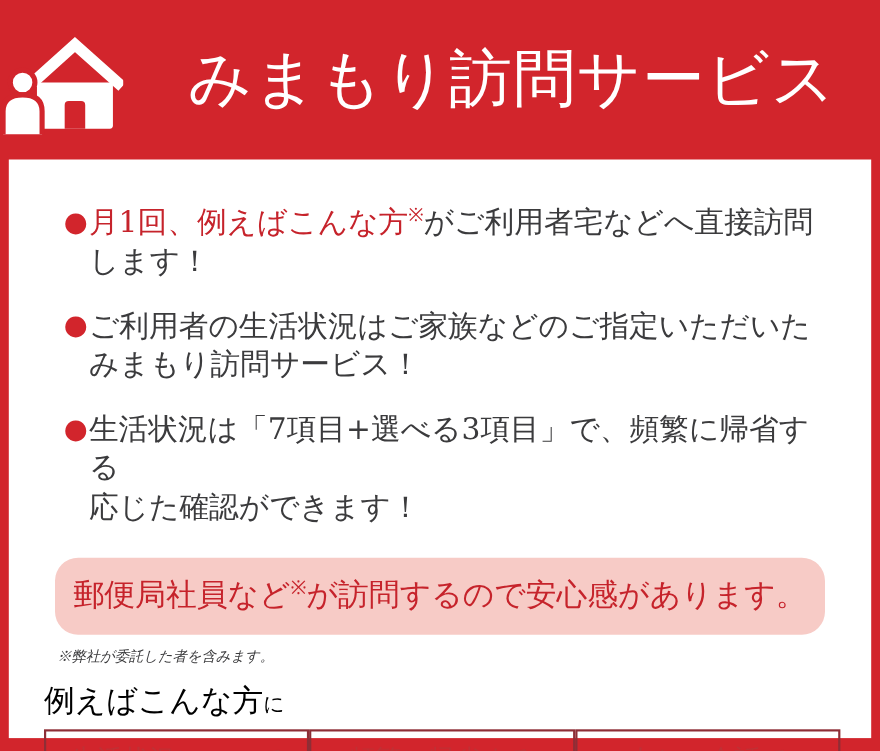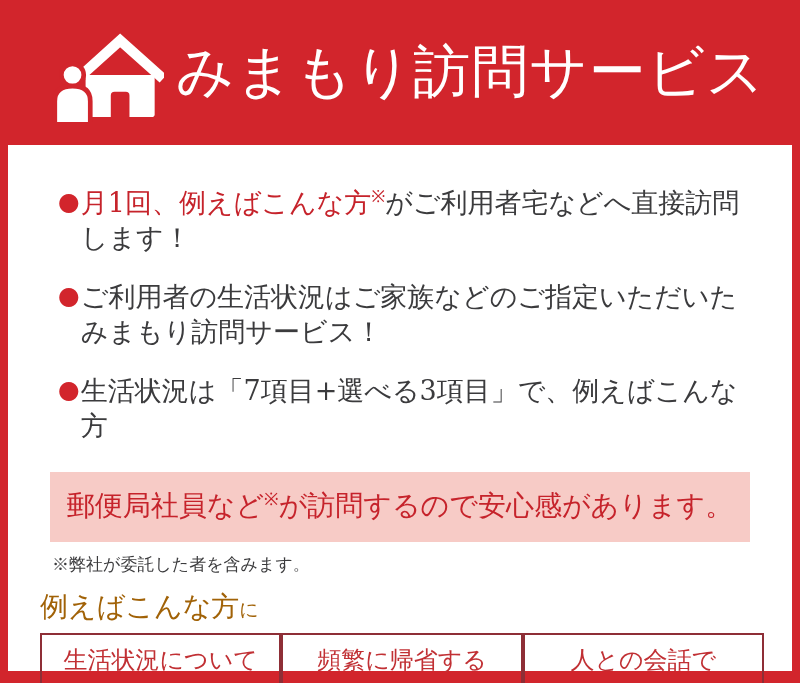--- a/index.html
+++ b/index.html
@@ -12,21 +12,21 @@
     font-family: "DejaVu Serif", "Liberation Serif", serif;
     overflow: hidden;
   }
   
   .header {
     position: absolute;
     top: 0; left: 0; right: 0;
     height: 145px;
     display: flex;
     align-items: center;
-    padding-left: 52px;
+    gap: 47px;
   }
   .header-icon { width: 112px; height: 94px; flex: 0 0 auto; margin-top: 4px; }
   .page-title {
     color: #ffffff;
     font-size: 57px;
     font-weight: 500;
     letter-spacing: 1px;
     margin-left: 12px;
     white-space: nowrap;
   }
@@ -65,31 +65,33 @@
   }
   .tline { display: block; }
   
   .highlight {
     margin: 28px 4px 0 2px;
     background: #f7cbc6;
     text-align: center;
     font-size: 28px;
     color: #c6232b;
     padding: 15px 0 17px;
+    border-radius: 21px;
   }
   
   .footnote {
     margin: 11px 0 0 4px;
-    font-size: 17px;
+    font-size: 13px;
     color: #3b3b3d;
+    font-style: italic;
   }
   
   .examples-heading {
     margin: 12px 0 7px -8px;
-    color: #a16207;
+    color: #000000;
     font-size: 28px;
     font-weight: 500;
   }
   .examples-heading .suffix { font-size: 19px; }
   .example-table {
     display: flex;
     margin: 0 -10px 0 -8px;
   }
   .example-cell {
     flex: 1 1 0;
@@ -134,21 +136,22 @@
         <span class="dot">●</span>
         <p>
             <span class="tline">ご利用者の生活状況はご家族などのご指定いただいた</span>
             <span class="tline">みまもり訪問サービス！</span>
           </p>
       </li>
 
       <li class="bullet">
         <span class="dot">●</span>
         <p>
-            <span class="tline">生活状況は「7項目+選べる3項目」で、例えばこんな方</span>
+            <span class="tline">生活状況は「7項目+選べる3項目」で、頻繁に帰省する</span>
+            <span class="tline">応じた確認ができます！</span>
           </p>
       </li>
 
     </ul>
 
     <div class="highlight"><span>郵便局社員など</span><span class="ref-mark">※</span><span>が訪問するので安心感があります。</span></div>
 
     <p class="footnote">※弊社が委託した者を含みます。</p>
 
     <h2 class="examples-heading"><span>例えばこんな方</span><span class="suffix">に</span></h2>

